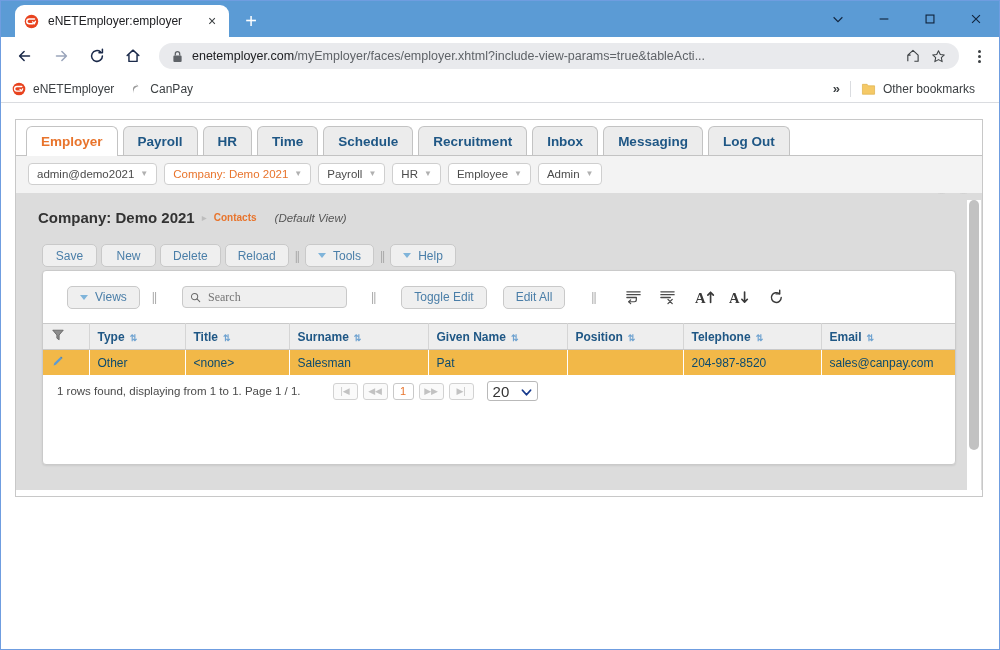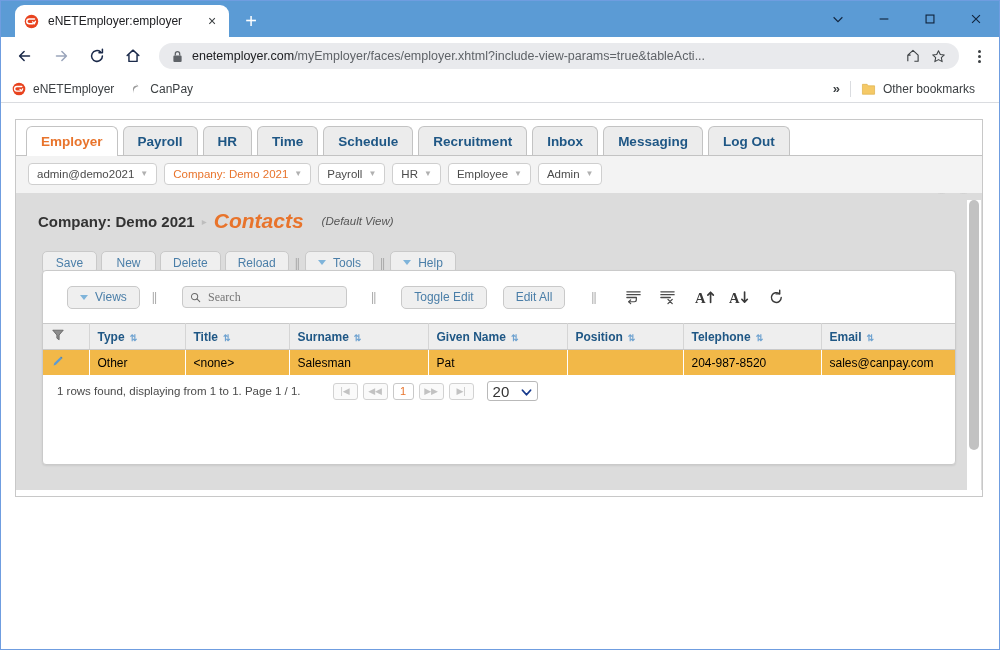--- a/index.html
+++ b/index.html
@@ -80,21 +80,21 @@
      white-space:nowrap; }
   .sbtn.accent { color:#e8742c; }
   .caret { margin-left:6px; color:#b0b0b0; font-size:8px; line-height:1; }
 
   
   .panelbody { background:#dcdcdc; padding:0; position:relative; height:297px; }
 
   .headerrow { display:flex; align-items:center; padding:16px 0 4px 22px; position:relative; }
   .crumb { font-size:15px; color:#333; font-weight:bold; }
   .crumb-sep { color:#bdbdbd; margin:0 7px; font-size:10px; }
-  .crumb-link { font-size:21px; color:#e8742c; font-weight:bold;font-style:italic; }
+  .crumb-link { font-size:10px; color:#e8742c; font-weight:bold; }
   .crumb-view { font-size:11.5px; color:#555; font-style:italic; margin-left:18px; }
 
   .panel-icons { position:absolute; right:10px; top:-16px; display:flex; gap:5px; }
   .circbtn { width:17px; height:17px; border-radius:50%; background:#eaeaea;
      border:1px solid #cfcfcf; display:flex; align-items:center; justify-content:center;
      color:#5b9bd5; }
 
   .actionrow { display:flex; align-items:center; gap:4px; padding:14px 0 0 26px; }
   .abtn { height:23px; min-width:55px; padding:0 12px; background:#efefef;
      border:1px solid #c9c9c9; border-radius:5px; display:flex; align-items:center;
@@ -117,21 +117,21 @@
   .iconbtn { width:24px; height:22px; display:flex; align-items:center; justify-content:center; }
 
   
   .tbl { width:100%; border-collapse:collapse; table-layout:fixed; }
   .tbl th { background:#eeeeee; border-top:1px solid #c9c9c9; border-bottom:1px solid #c9c9c9;
      border-right:1px solid #d5d5d5; height:26px; text-align:left; padding:0 8px;
      font-size:12px; color:#1f5785; font-weight:bold; }
   .tbl th:last-child { border-right:none; }
   .sortic { color:#6ea2d0; font-size:9px; margin-left:5px; letter-spacing:-1px; }
   .tbl td { background:#f2b848; border-right:1px solid #fff; border-bottom:1px solid #fff;
-     height:26px; padding:0 8px; font-size:12px; color:#000000; }
+     height:26px; padding:0 8px; font-size:12px; color:#0c4a6e; }
   .tbl td:last-child { border-right:none; }
 
   .pager { display:flex; align-items:center; height:30px; padding:0 14px;
      font-size:11.5px; color:#4a4a4a; gap:5px; }
   .pgbtn { width:25px; height:17px; border:1px solid #d2d2d2; border-radius:3px;
      background:#fafafa; display:flex; align-items:center; justify-content:center;
      font-size:9px; color:#c2c2c2; }
   .pgbtn.cur { width:21px; color:#e8742c; background:#fff; border-color:#c9c9c9; font-size:11px; }
   .pgsel { margin-left:8px; height:20px; width:51px; border:1px solid #b9b9b9;
      border-radius:3px; background:#fff; display:flex; align-items:center;

